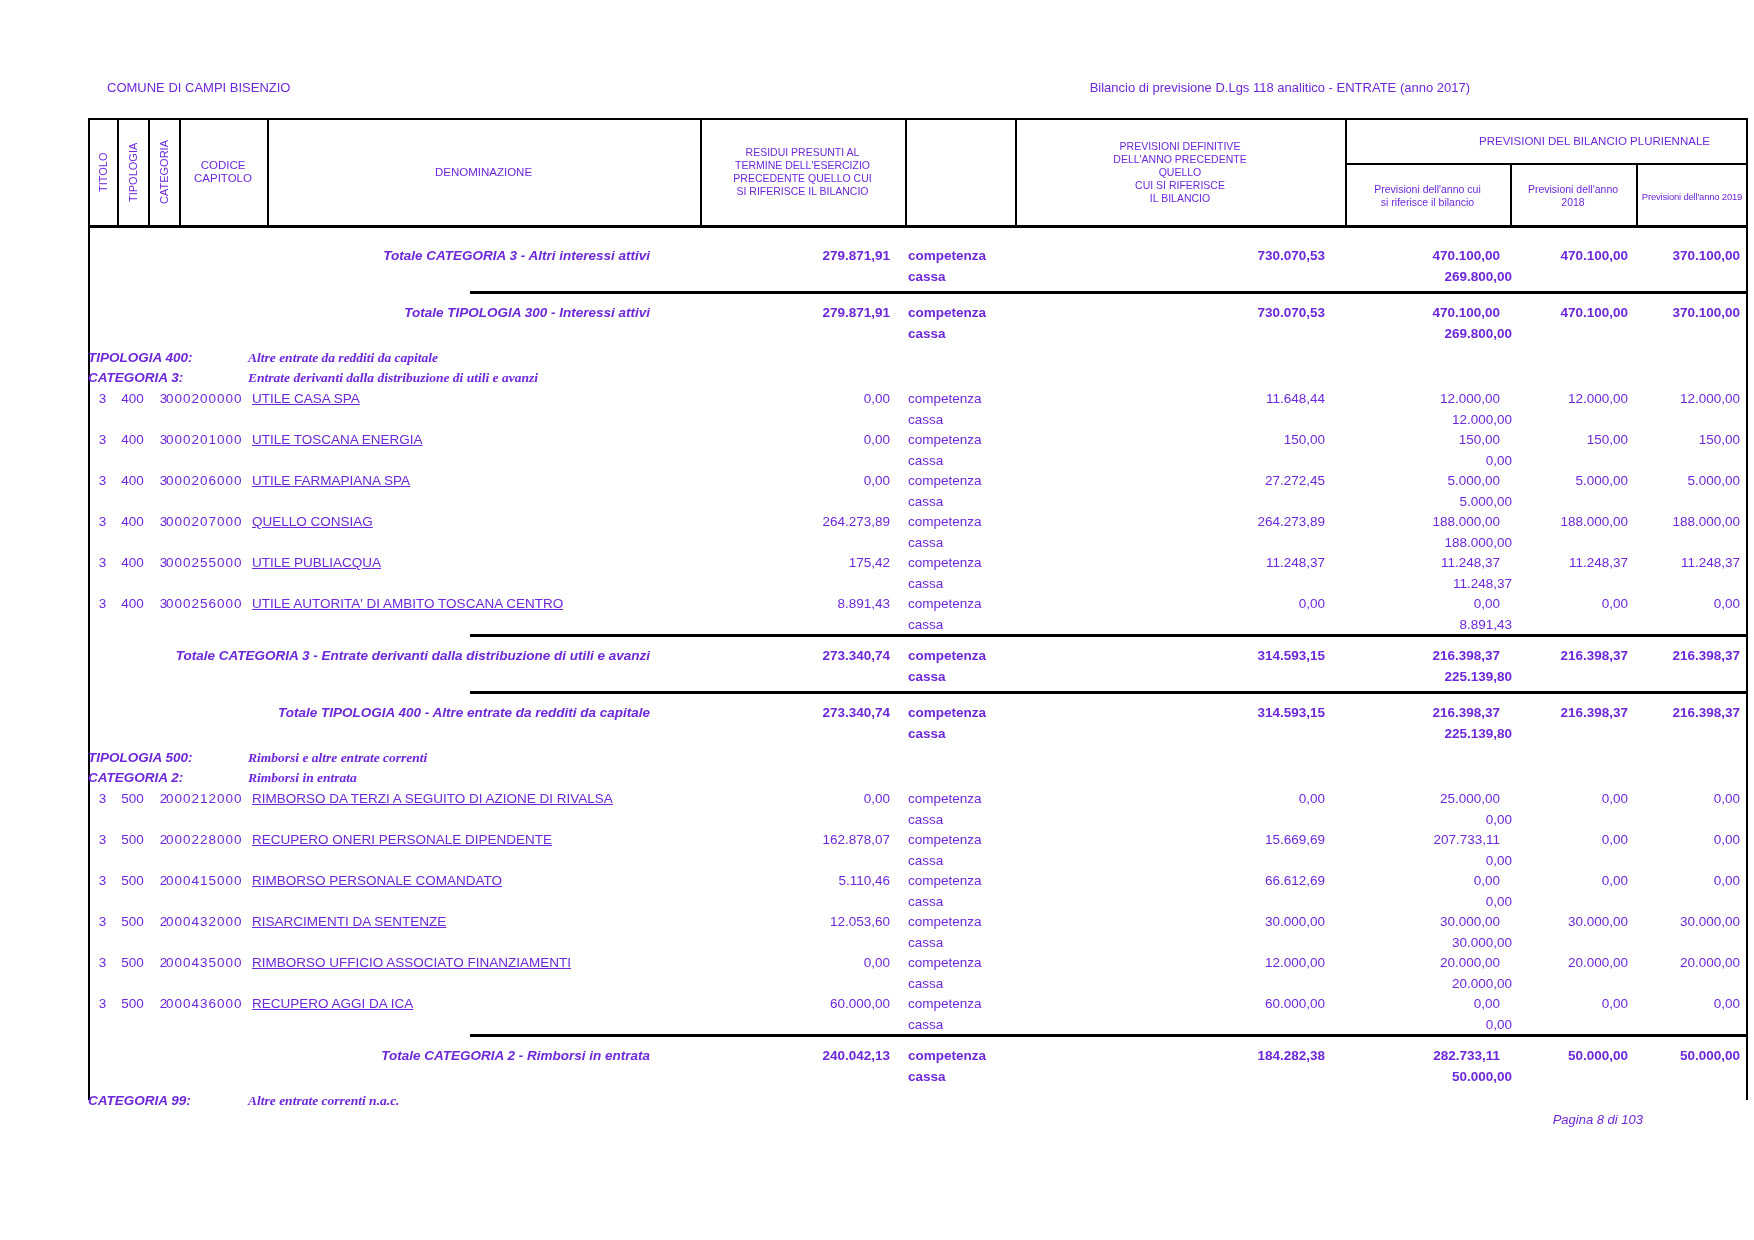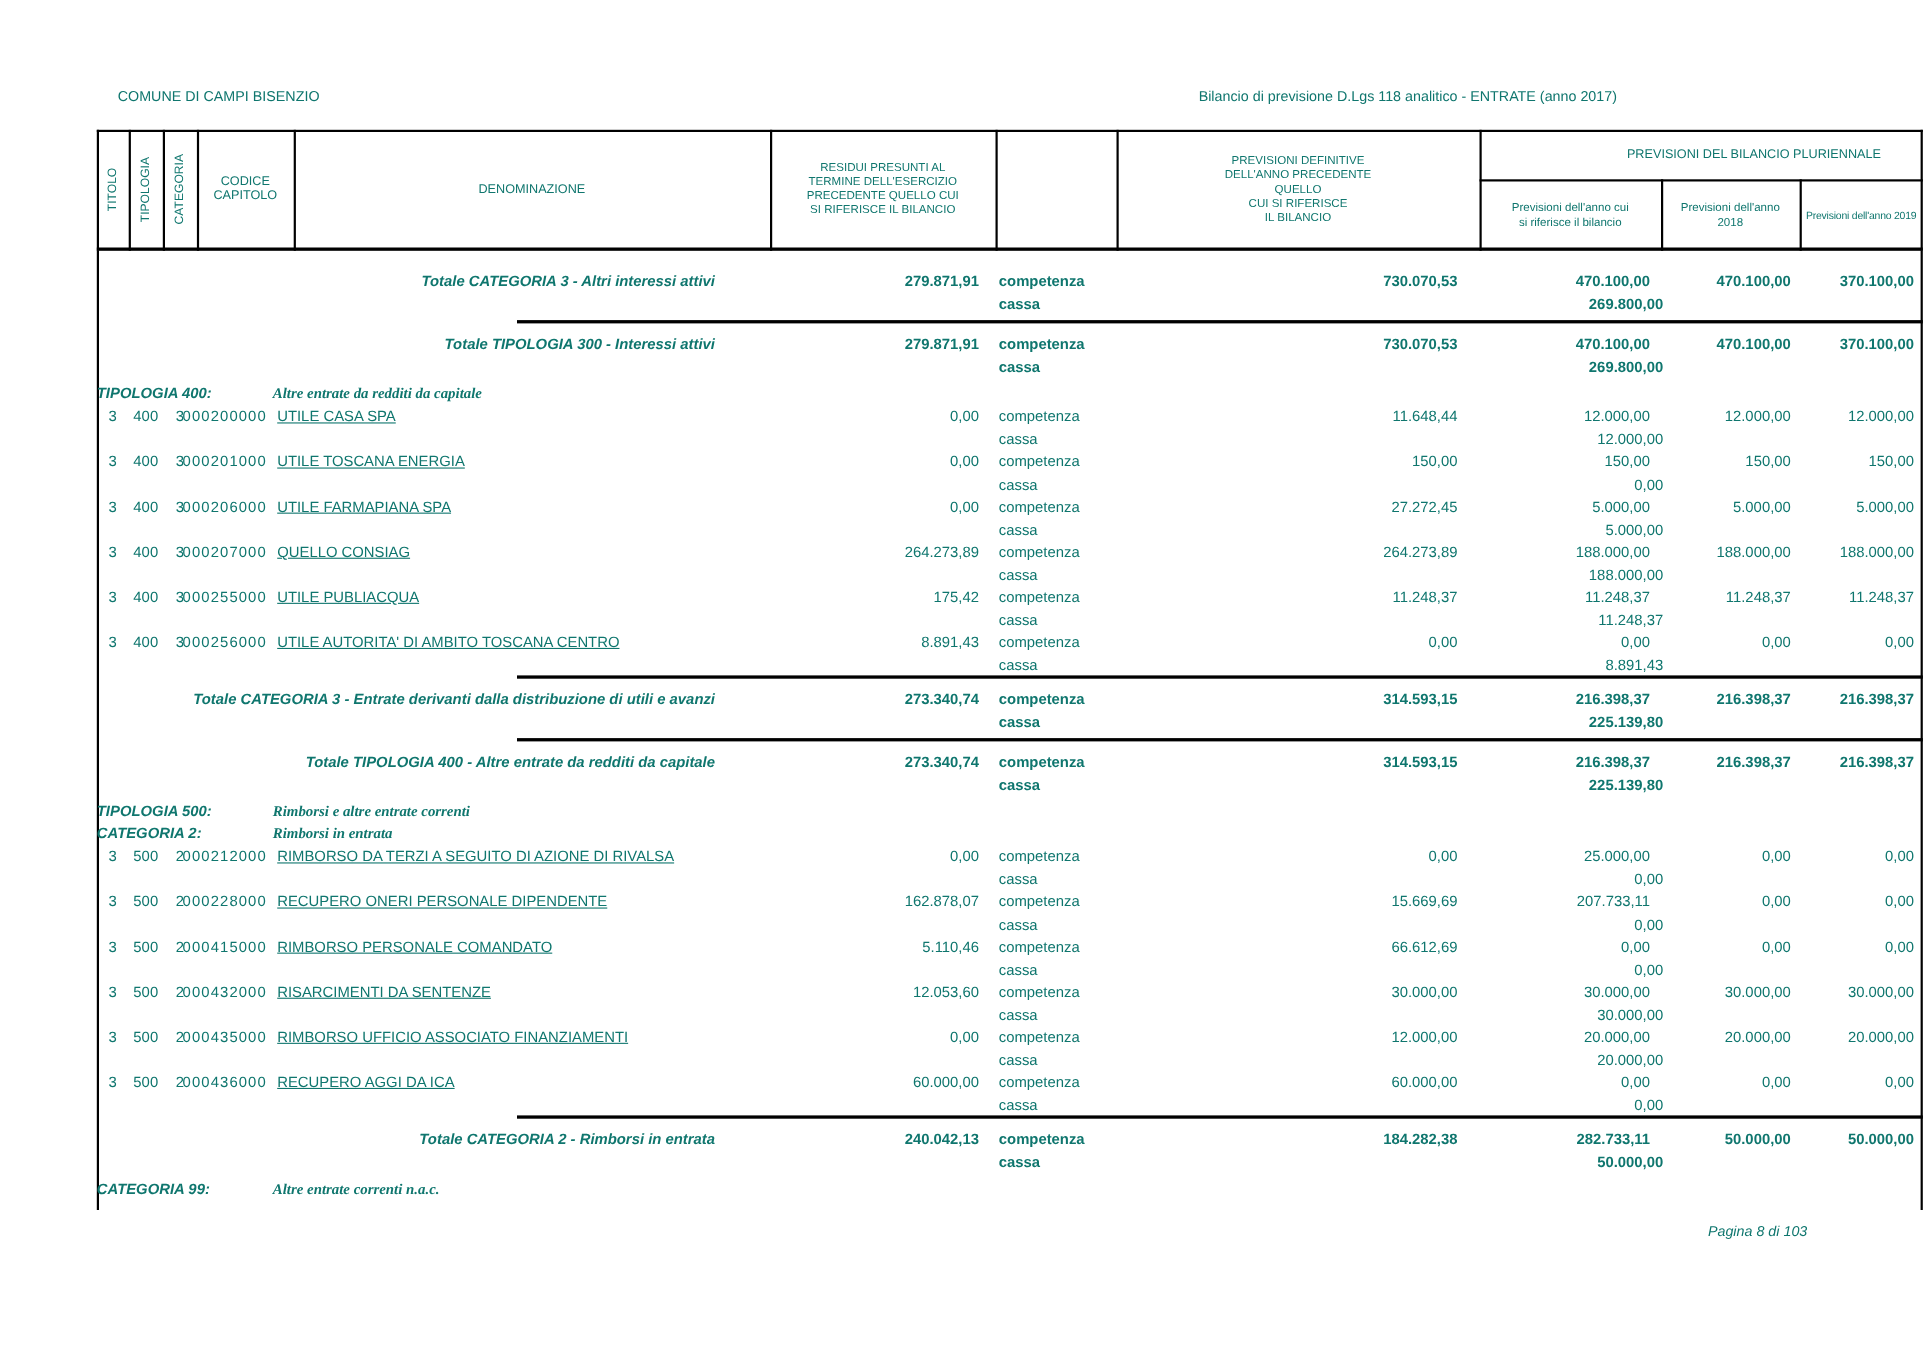--- a/index.html
+++ b/index.html
@@ -1,17 +1,17 @@
 <!DOCTYPE html>
 <html><head>
 <meta charset="utf-8">
 <title>Bilancio di previsione - ENTRATE</title>
 <style>
   html,body{margin:0;padding:0;background:#fff;}
-  #page{position:relative;width:1754px;height:1240px;background:#fff;color:#0f766e;
+  #page{position:relative;width:1754px;height:1240px;background:#fff;color:#6d28d9;
         font-family:"Liberation Sans",sans-serif;font-size:13.5px;overflow:hidden;}
   .line{position:absolute;background:#000;}
   #hdr-left{position:absolute;left:107px;top:80px;font-size:13px;white-space:nowrap;}
   #hdr-right{position:absolute;right:284px;top:80px;font-size:13px;white-space:nowrap;}
   
   .cell{position:absolute;display:flex;flex-direction:column;align-items:center;justify-content:center;
         text-align:center;line-height:13px;}
   .vcell{position:absolute;display:flex;align-items:center;justify-content:center;
          writing-mode:vertical-rl;transform:rotate(180deg);font-size:11px;white-space:nowrap;}
   .h11{font-size:11.5px;}
@@ -131,20 +131,24 @@
     <span class="f-anno">470.100,00</span>
     <span class="f-2018">470.100,00</span>
     <span class="f-2019">370.100,00</span>
     <span class="f-cas">cassa</span>
     <span class="f-annocassa">269.800,00</span>
   </div>
       <div class="r-section">
     <span class="f-label">TIPOLOGIA 400:</span>
     <span class="f-desc">Altre entrate da redditi da capitale</span>
   </div>
+      <div class="r-section">
+    <span class="f-label">CATEGORIA 3:</span>
+    <span class="f-desc">Entrate derivanti dalla distribuzione di utili e avanzi</span>
+  </div>
       <div class="r-detail">
     <span class="f-titolo">3</span>
     <span class="f-tipologia">400</span>
     <span class="f-categoria">3</span>
     <span class="f-codice">000200000</span>
     <span class="f-denom">UTILE CASA SPA</span>
     <span class="f-residui">0,00</span>
     <span class="f-cmp">competenza</span>
     <span class="f-prevdef">11.648,44</span>
     <span class="f-anno">12.000,00</span>

